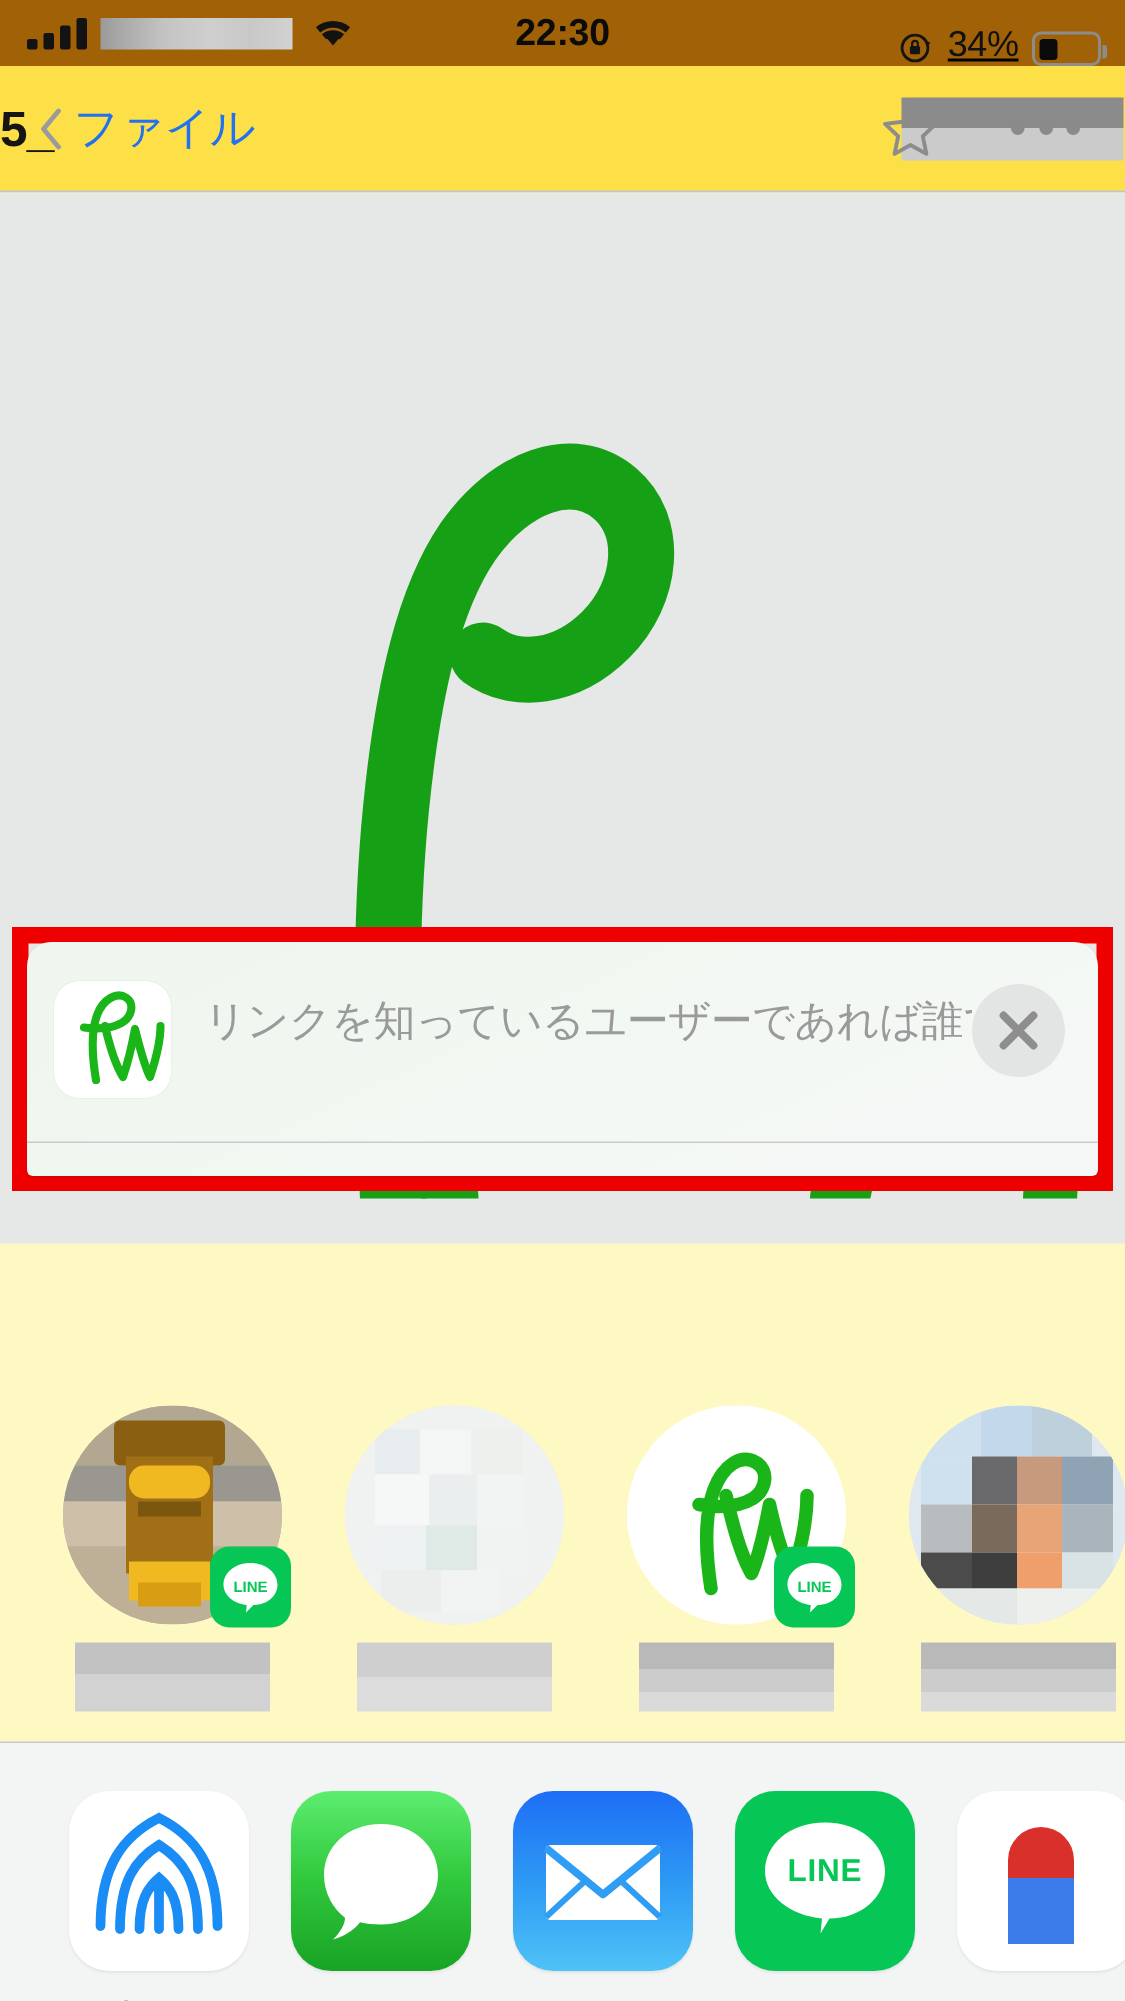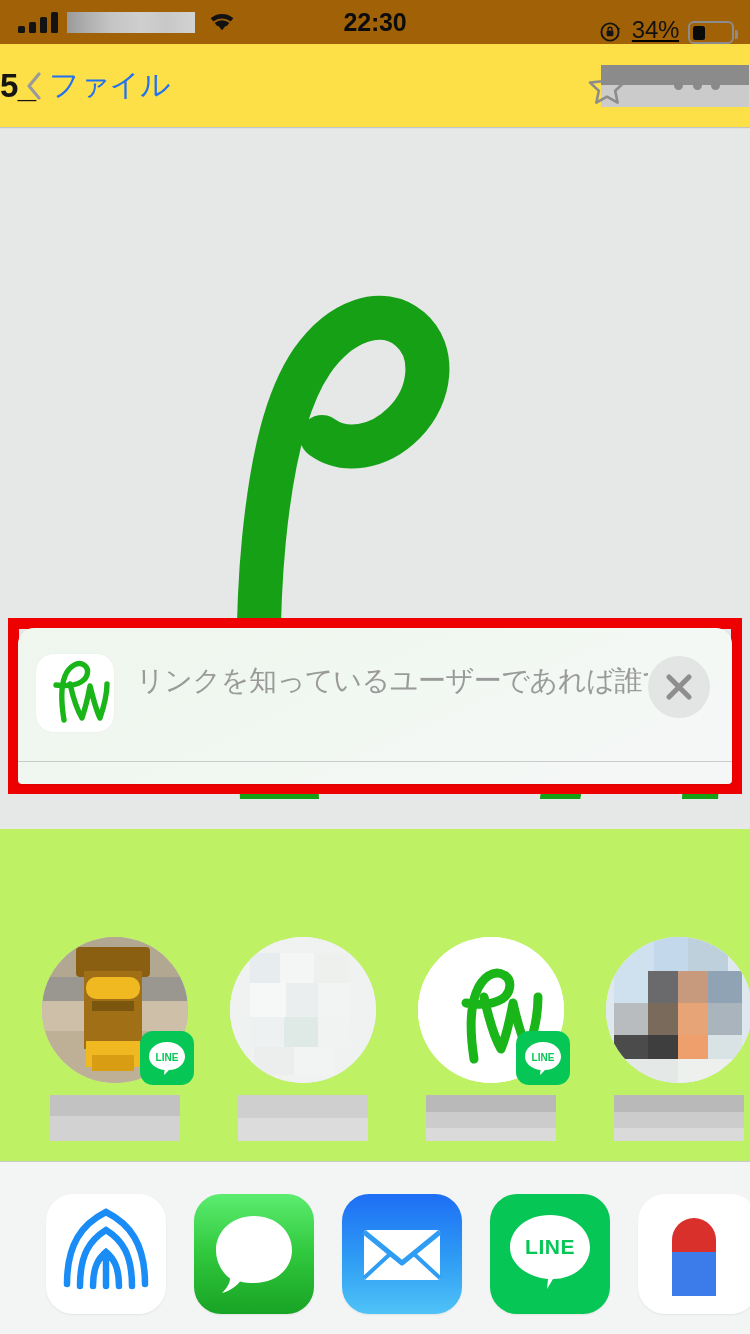--- a/index.html
+++ b/index.html
@@ -83,21 +83,21 @@
       linear-gradient(180deg, #8b8b8b 0%, #8b8b8b 48%, #cbcbcb 48%, #cbcbcb 100%);
   }
   .nav-star { position:absolute; right:123px; width:40px; height:40px; }
   .nav-more { position:absolute; right:30px; width:46px; height:40px; display:flex; align-items:center; justify-content:space-between; }
   .nav-more b { width:9px; height:9px; border-radius:50%; background:#8a8a8a; display:block; }
 
   
   #pdf-area {
     position:absolute; top:129px; left:0;
     width:750px; height:1205px;
-    background:#bef264;
+    background:#fef9c3;
     overflow:hidden;
   }
   #pdf-page {
     position:absolute; top:0; left:0; width:750px; height:700px;
     background:#e6e7e7;
   }
   .brush-svg { position:absolute; top:-30px; left:0; width:750px; height:700px; }
 
   
   #anno-text {

